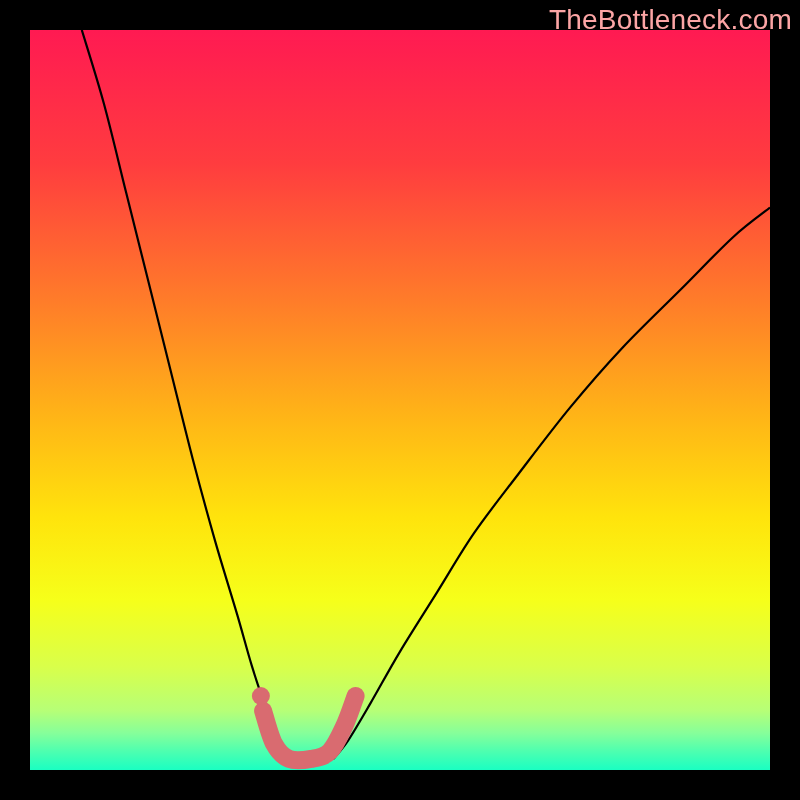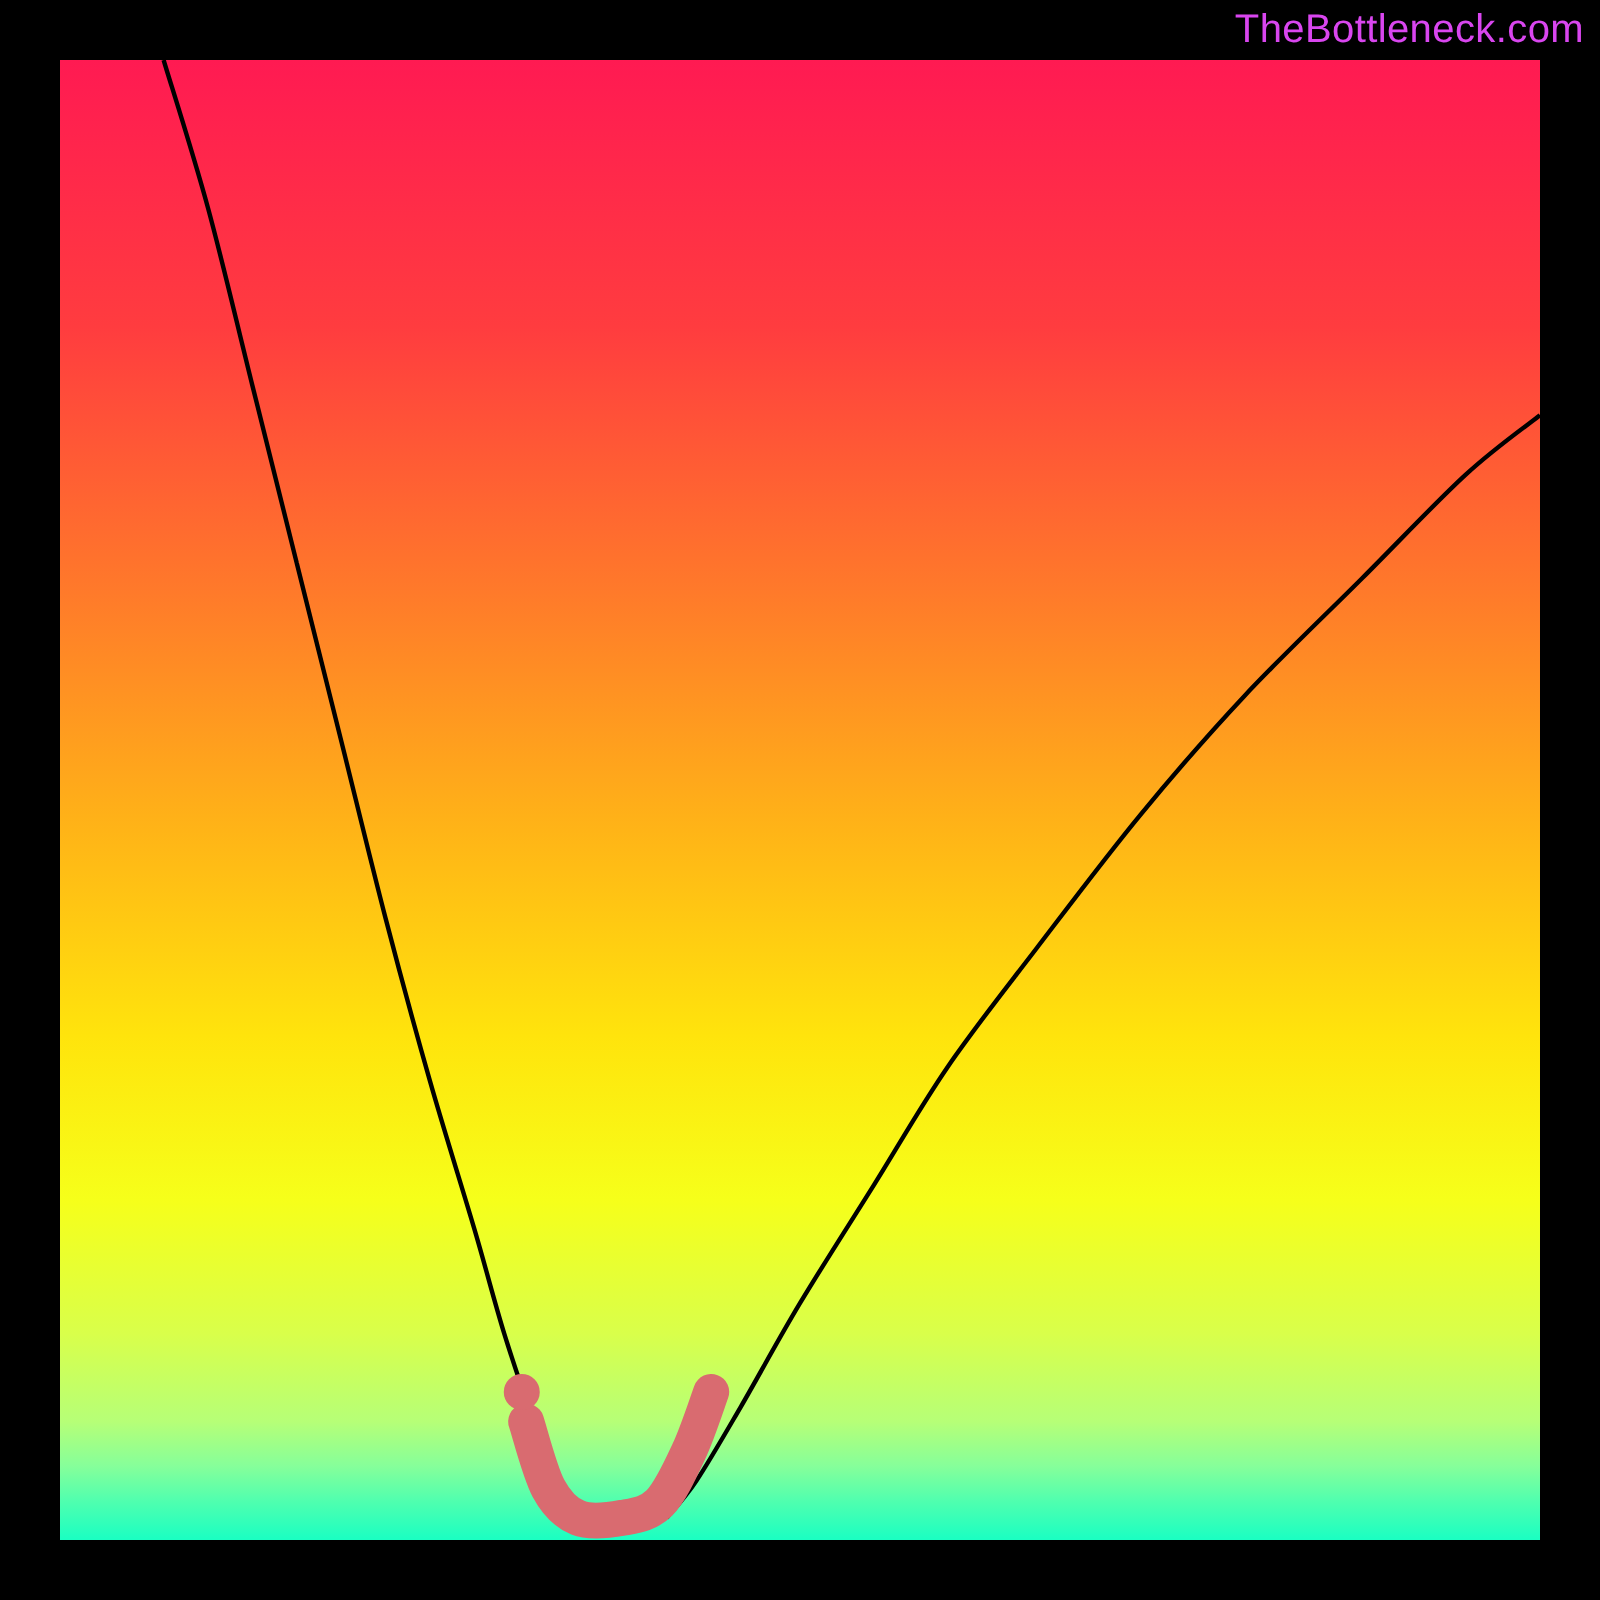--- a/index.html
+++ b/index.html
@@ -24,22 +24,22 @@
     top: 30px;
     left: 30px;
     width: 740px;
     height: 740px;
     overflow: hidden;
   }
   .watermark {
     position: absolute;
     top: 4px;
     right: 8px;
-    color: #d946ef;
-    font-size: 20px;
+    color: #fca5a5;
+    font-size: 28px;
     font-weight: 400;
     letter-spacing: 0.2px;
   }
   svg {
     display: block;
   }
 </style>
 </head>
 <body>
 

